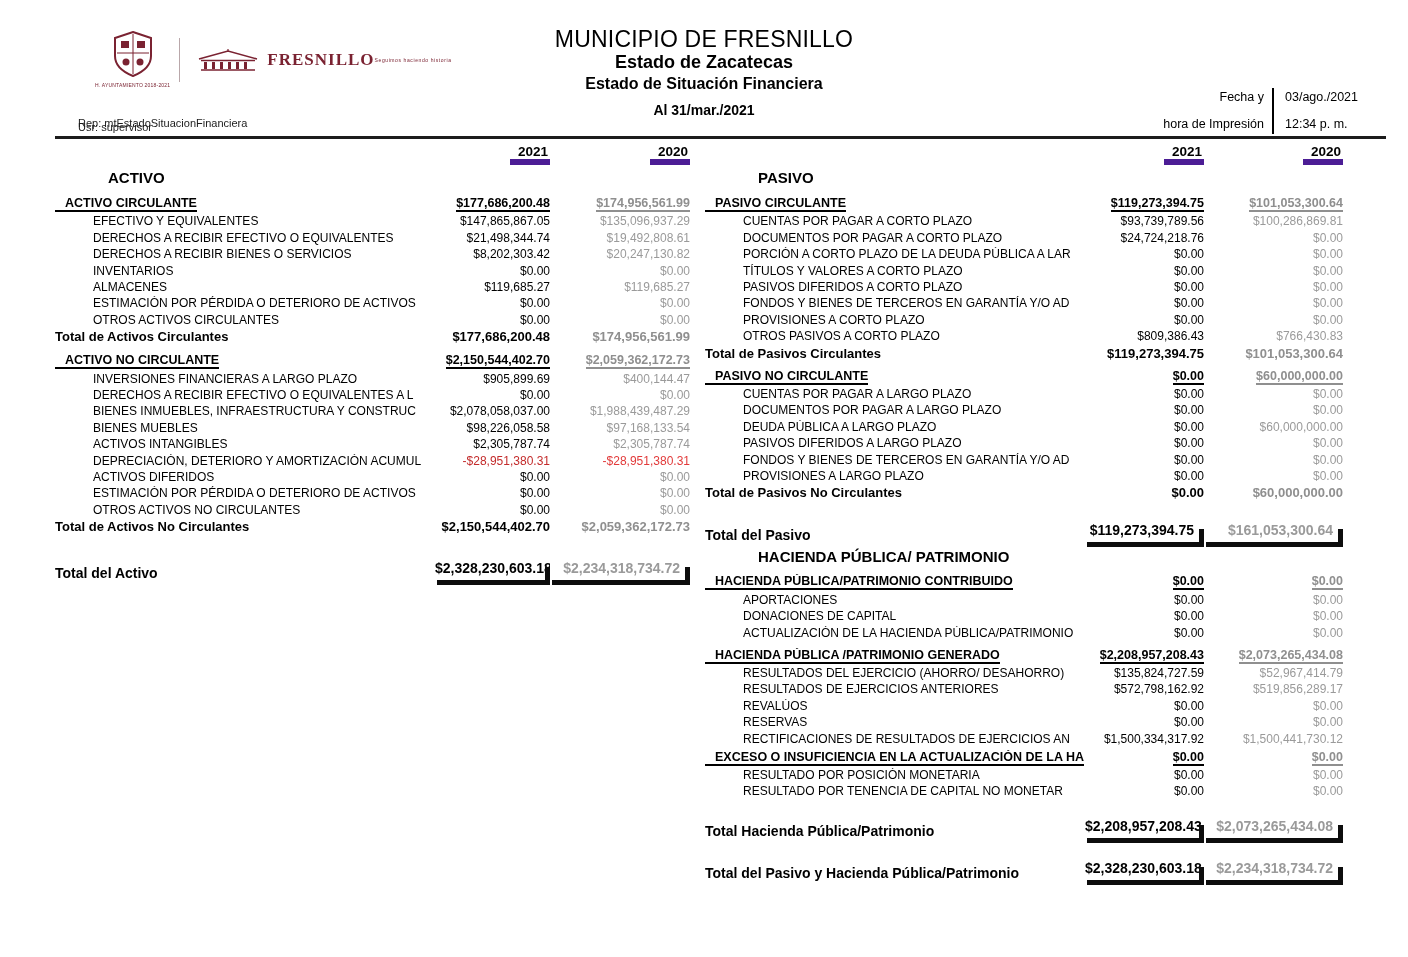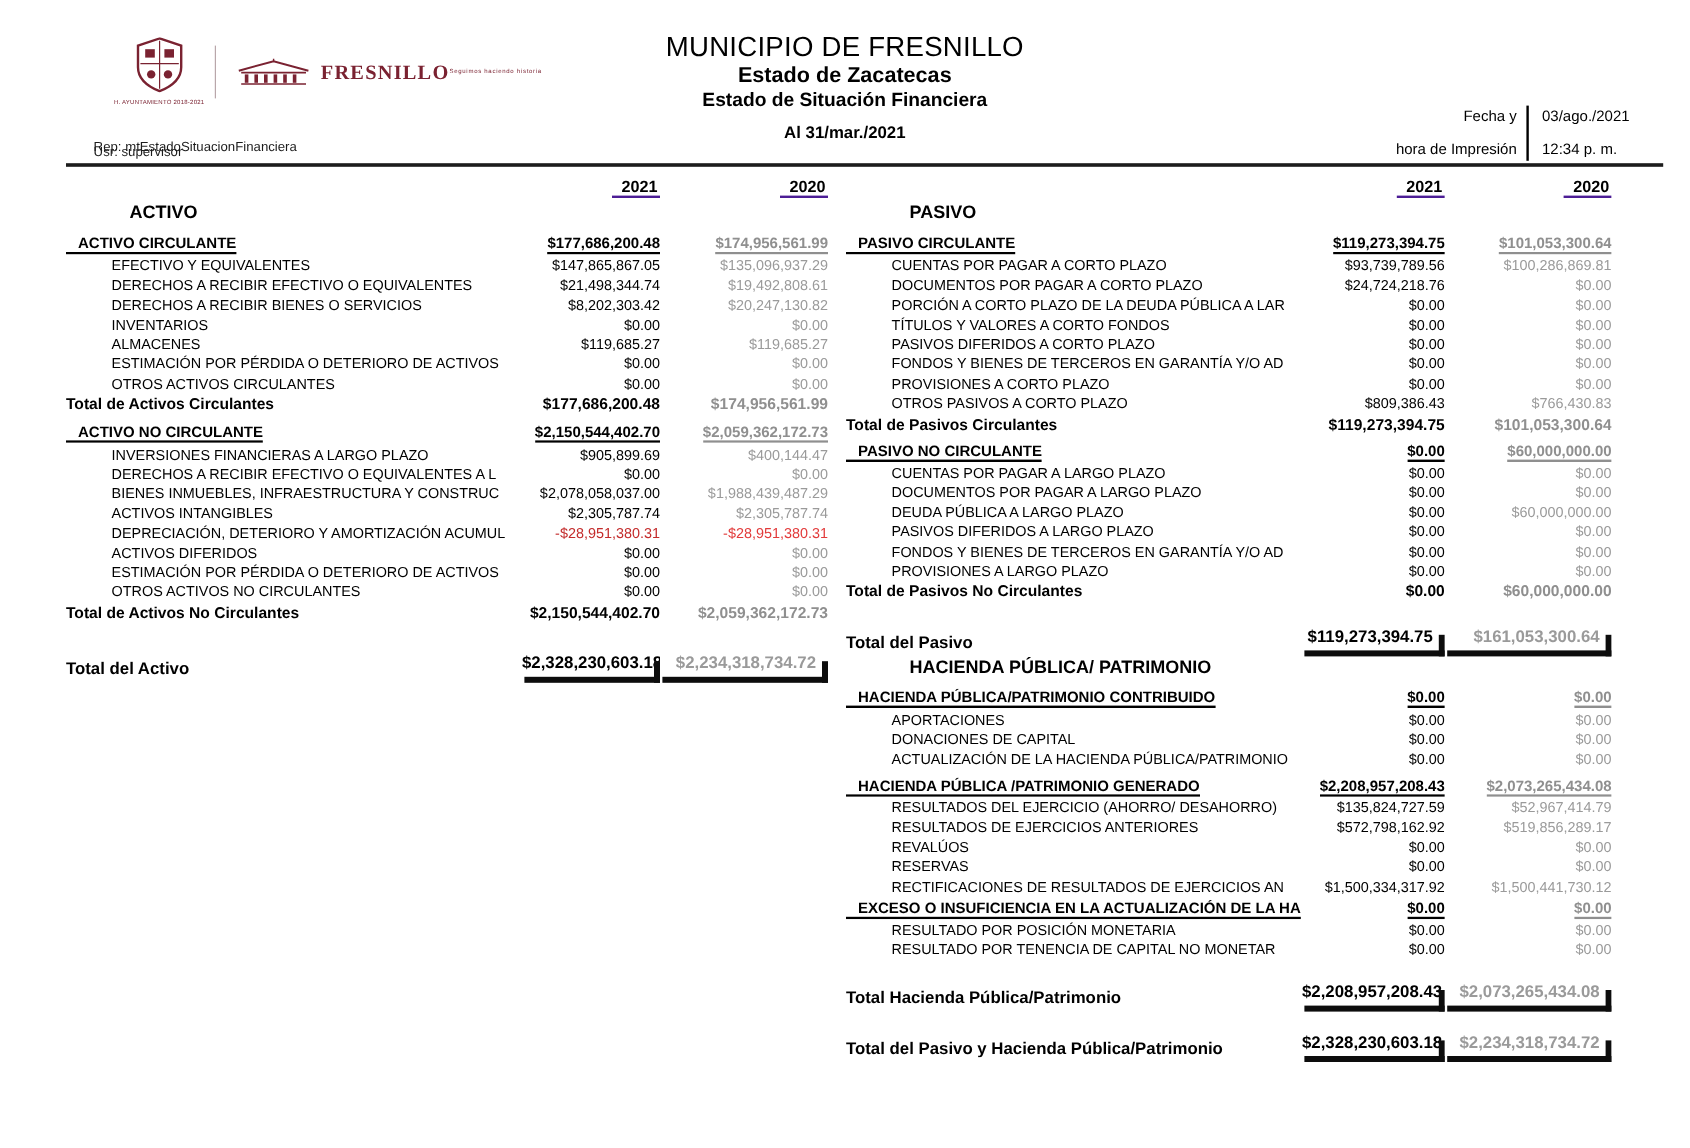--- a/index.html
+++ b/index.html
@@ -37,21 +37,21 @@
   #right-col { position:absolute; left:705px; top:145px; width:655px; --lab:380px; --v1:119px; --v2:139px; }
 
   .row { display:flex; align-items:flex-end; }
   .cell { overflow:hidden; white-space:nowrap; }
   .label { width:var(--lab); flex:none; }
   .v1 { width:var(--v1); flex:none; text-align:right; }
   .v2 { width:var(--v2); flex:none; text-align:right; }
   .amt, .lab-text { display:inline-block; }
 
   .years { height:20px; font-size:13.5px; font-weight:bold; }
-  .years .amt { border-bottom:2px solid #4c1d95; padding:0 2px 0 8px; }
+  .years .amt { border-bottom:6px solid #4c1d95; padding:0 2px 0 8px; }
 
   .title { height:22px; font-size:15px; font-weight:bold; padding-left:53px; box-sizing:border-box; display:block; }
 
   .header { height:18px; font-size:12.5px; }
   .header .lab-text { font-weight:bold; border-bottom:2px solid #000; padding-left:10px; }
   .header .amt { font-weight:bold; border-bottom:2px solid currentColor; }
   .header .v2 { color:#8f8f8f; }
 
   .item { height:16.4px; font-size:12px; }
   .item .lab-text { padding-left:38px; }
@@ -203,20 +203,25 @@
         <div class="cell label"><span class="lab-text">DERECHOS A RECIBIR EFECTIVO O EQUIVALENTES A L</span></div>
         <div class="cell v1"><span class="amt">$0.00</span></div>
         <div class="cell v2"><span class="amt">$0.00</span></div>
       </div>
       <div class="row item">
         <div class="cell label"><span class="lab-text">BIENES INMUEBLES, INFRAESTRUCTURA Y CONSTRUC</span></div>
         <div class="cell v1"><span class="amt">$2,078,058,037.00</span></div>
         <div class="cell v2"><span class="amt">$1,988,439,487.29</span></div>
       </div>
       <div class="row item">
+        <div class="cell label"><span class="lab-text">BIENES MUEBLES</span></div>
+        <div class="cell v1"><span class="amt">$98,226,058.58</span></div>
+        <div class="cell v2"><span class="amt">$97,168,133.54</span></div>
+      </div>
+      <div class="row item">
         <div class="cell label"><span class="lab-text">ACTIVOS INTANGIBLES</span></div>
         <div class="cell v1"><span class="amt">$2,305,787.74</span></div>
         <div class="cell v2"><span class="amt">$2,305,787.74</span></div>
       </div>
       <div class="row item neg">
         <div class="cell label"><span class="lab-text">DEPRECIACIÓN, DETERIORO Y AMORTIZACIÓN ACUMUL</span></div>
         <div class="cell v1"><span class="amt">-$28,951,380.31</span></div>
         <div class="cell v2"><span class="amt">-$28,951,380.31</span></div>
       </div>
       <div class="row item">
@@ -269,21 +274,21 @@
         <div class="cell label"><span class="lab-text">DOCUMENTOS POR PAGAR A CORTO PLAZO</span></div>
         <div class="cell v1"><span class="amt">$24,724,218.76</span></div>
         <div class="cell v2"><span class="amt">$0.00</span></div>
       </div>
       <div class="row item">
         <div class="cell label"><span class="lab-text">PORCIÓN A CORTO PLAZO DE LA DEUDA PÚBLICA A LAR</span></div>
         <div class="cell v1"><span class="amt">$0.00</span></div>
         <div class="cell v2"><span class="amt">$0.00</span></div>
       </div>
       <div class="row item">
-        <div class="cell label"><span class="lab-text">TÍTULOS Y VALORES A CORTO FONDOS</span></div>
+        <div class="cell label"><span class="lab-text">TÍTULOS Y VALORES A CORTO PLAZO</span></div>
         <div class="cell v1"><span class="amt">$0.00</span></div>
         <div class="cell v2"><span class="amt">$0.00</span></div>
       </div>
       <div class="row item">
         <div class="cell label"><span class="lab-text">PASIVOS DIFERIDOS A CORTO PLAZO</span></div>
         <div class="cell v1"><span class="amt">$0.00</span></div>
         <div class="cell v2"><span class="amt">$0.00</span></div>
       </div>
       <div class="row item">
         <div class="cell label"><span class="lab-text">FONDOS Y BIENES DE TERCEROS EN GARANTÍA Y/O AD</span></div>

